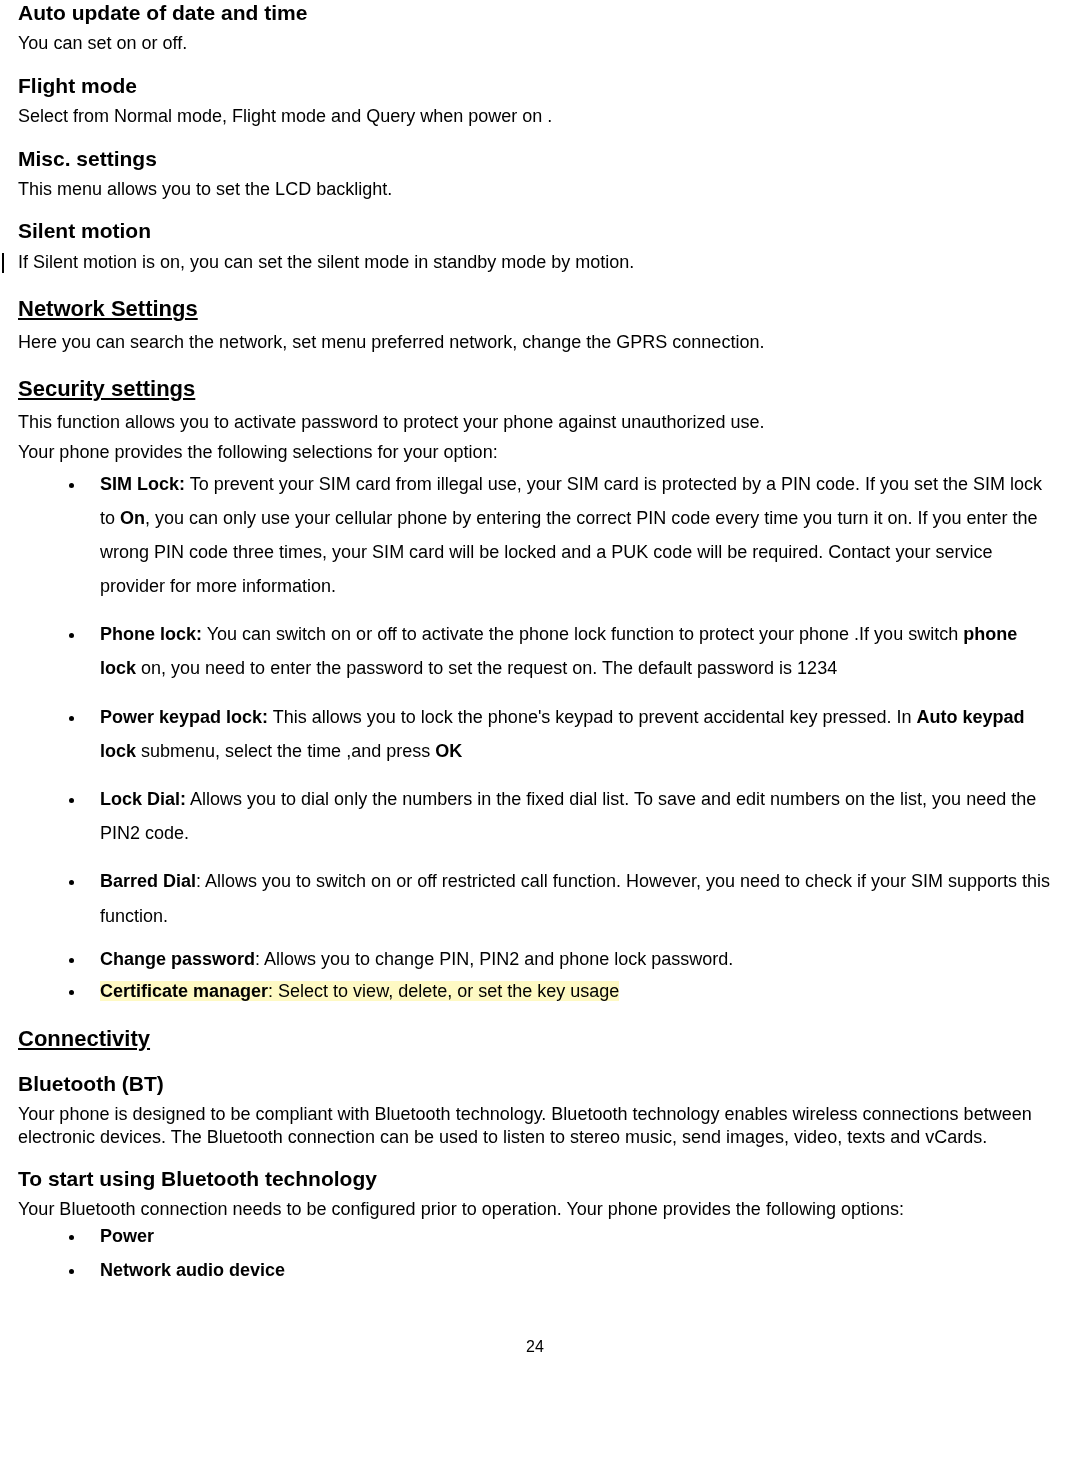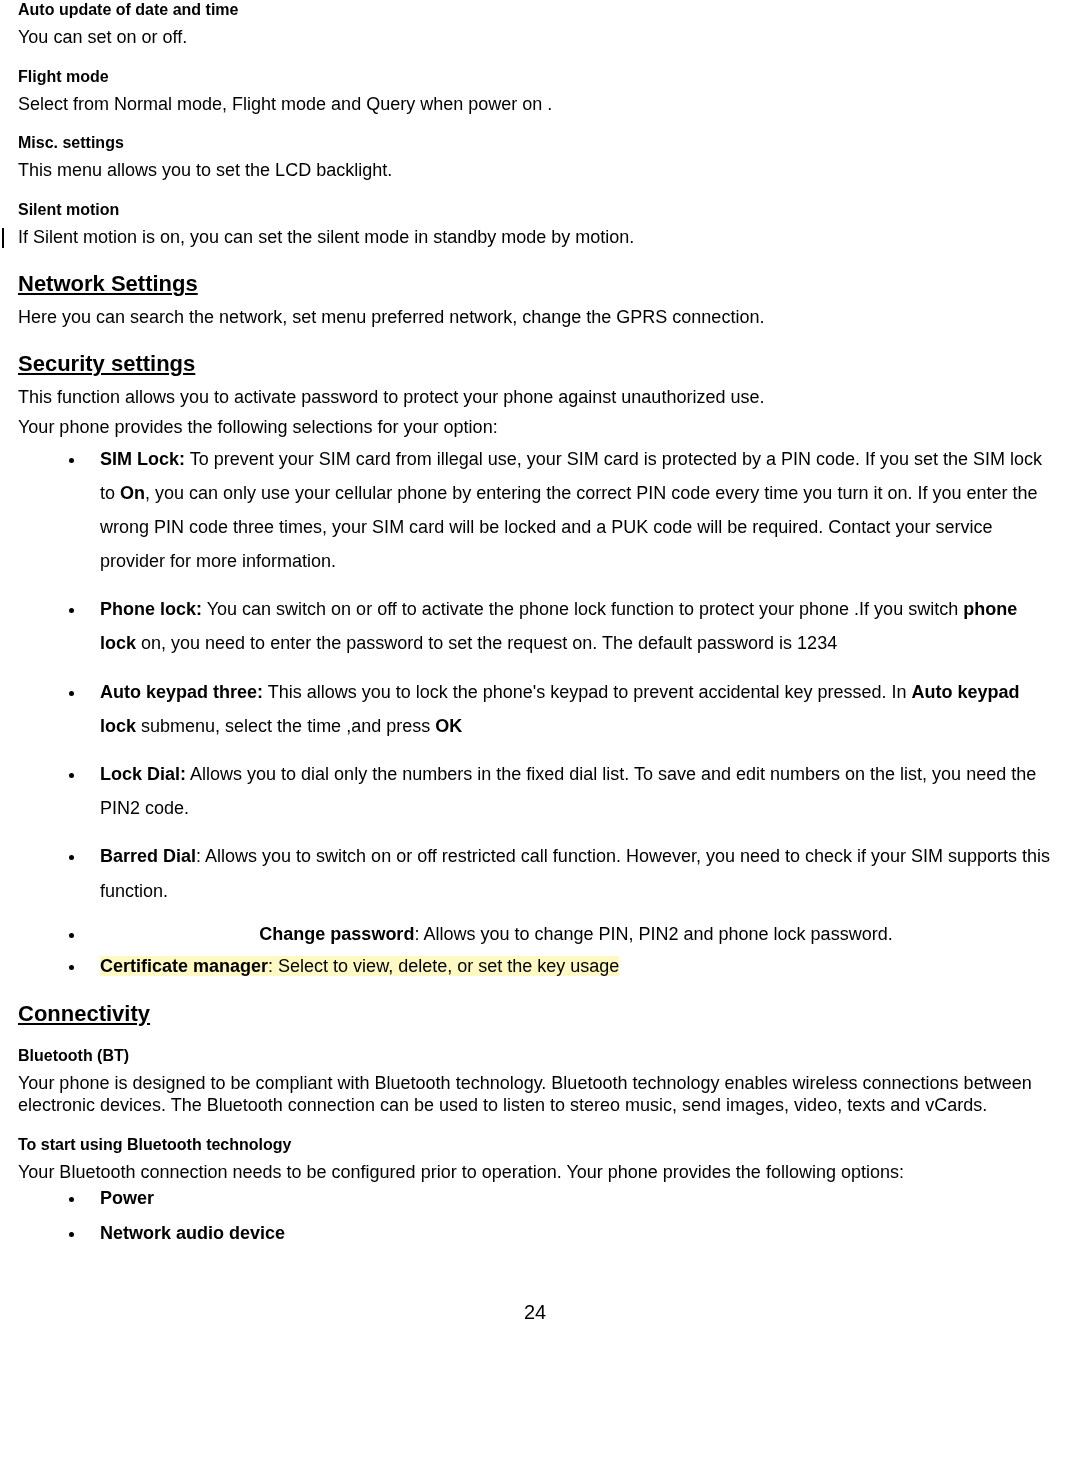--- a/index.html
+++ b/index.html
@@ -12,21 +12,21 @@
     width: 1070px;
     box-sizing: border-box;
   }
   .change-bar {
     position: absolute;
     left: 2px;
     width: 2px;
     background: #000;
   }
   h3.section-head {
-    font-size: 16px;
+    font-size: 21px;
     font-weight: bold;
     margin: 18px 0 6px 0;
   }
   h2.big-head {
     font-size: 22px;
     font-weight: bold;
     margin: 22px 0 8px 0;
     text-decoration: underline;
   }
   p.body {
@@ -46,21 +46,21 @@
     line-height: 1.9;
   }
   ul.bullets.tight > li {
     line-height: 1.35;
     margin-bottom: 10px;
   }
   .bold { font-weight: bold; }
   .hl { background: #fef9c3; }
   .page-num {
     text-align: center;
-    font-size: 20px;
+    font-size: 16px;
     margin-top: 55px;
   }
   .rel { position: relative; }
 </style>
 </head>
 <body>
 
 <h3 class="section-head" style="margin-top:0;">Auto update of date and time</h3>
 <p class="body">You can set on or off.</p>
 
@@ -84,29 +84,29 @@
 <p class="body">Your phone provides the following selections for your option:</p>
 
 <ul class="bullets">
   <li>
     <span class="bold">SIM Lock:</span><span> To prevent your SIM card from illegal use, your SIM card is protected by a PIN code. If you set the SIM lock to </span><span class="bold">On</span><span>, you can only use your cellular phone by entering the correct PIN code every time you turn it on. If you enter the wrong PIN code three times, your SIM card will be locked and a PUK code will be required. Contact your service provider for more information.</span>
   </li>
   <li>
     <span class="bold">Phone lock:</span><span> You can switch on or off to activate the phone lock function to protect your phone .If you switch </span><span class="bold">phone lock</span><span> on, you need to enter the password to set the request on. The default password is 1234</span>
   </li>
   <li>
-    <span class="bold">Auto keypad three:</span><span> This allows you to lock the phone's keypad to prevent accidental key pressed. In </span><span class="bold">Auto keypad lock</span><span> submenu, select the time ,and press </span><span class="bold">OK</span>
+    <span class="bold">Power keypad lock:</span><span> This allows you to lock the phone's keypad to prevent accidental key pressed. In </span><span class="bold">Auto keypad lock</span><span> submenu, select the time ,and press </span><span class="bold">OK</span>
   </li>
   <li>
     <span class="bold">Lock Dial:</span><span> Allows you to dial only the numbers in the fixed dial list. To save and edit numbers on the list, you need the PIN2 code.</span>
   </li>
   <li>
     <span class="bold">Barred Dial</span><span>: Allows you to switch on or off restricted call function. However, you need to check if your SIM supports this function.</span>
   </li>
-  <li style="line-height:1.35;margin-bottom:8px;text-align:center;">
+  <li style="line-height:1.35;margin-bottom:8px;">
     <span class="bold">Change password</span><span>: Allows you to change PIN, PIN2 and phone lock password.</span>
   </li>
   <li style="line-height:1.35;">
     <span class="hl"><span class="bold">Certificate manager</span><span>: Select to view, delete, or set the key usage</span></span>
   </li>
 </ul>
 
 <h2 class="big-head">Connectivity</h2>
 
 <h3 class="section-head">Bluetooth (BT)</h3>

